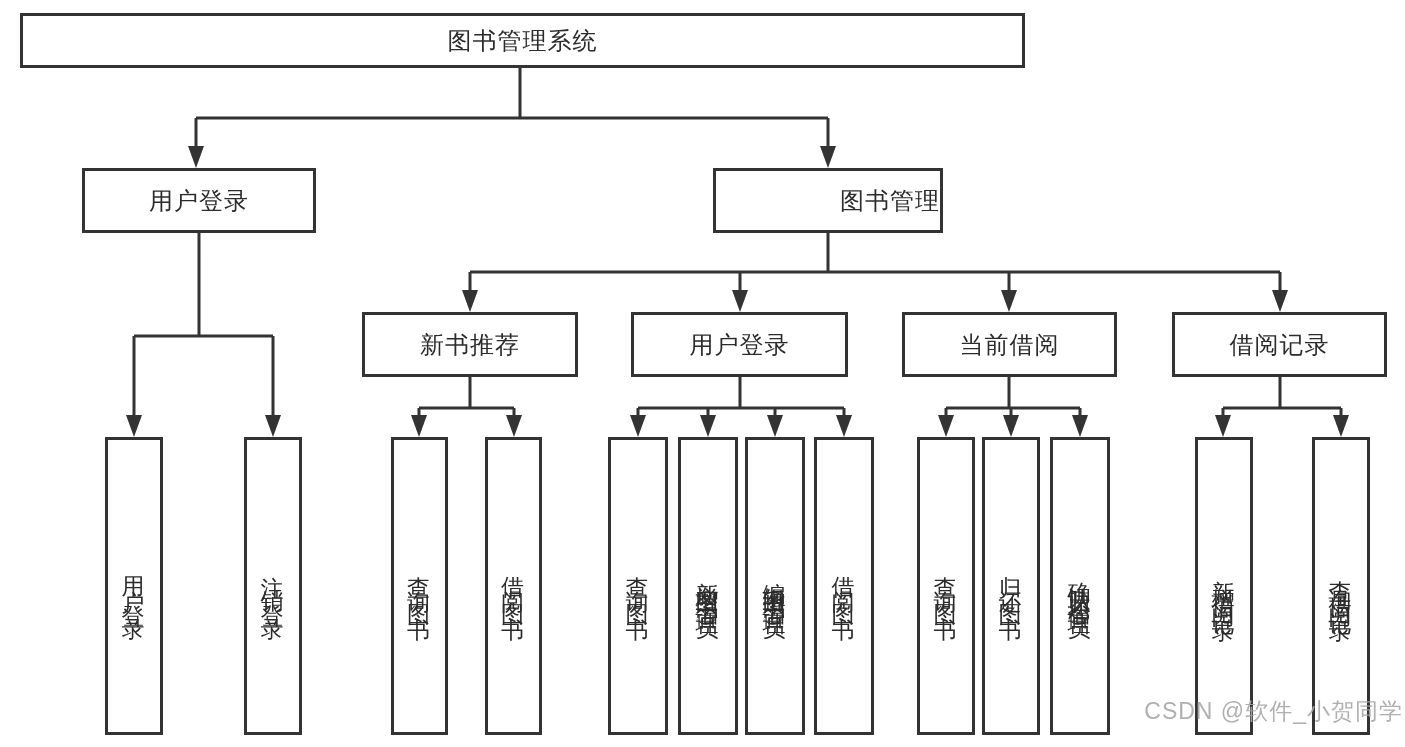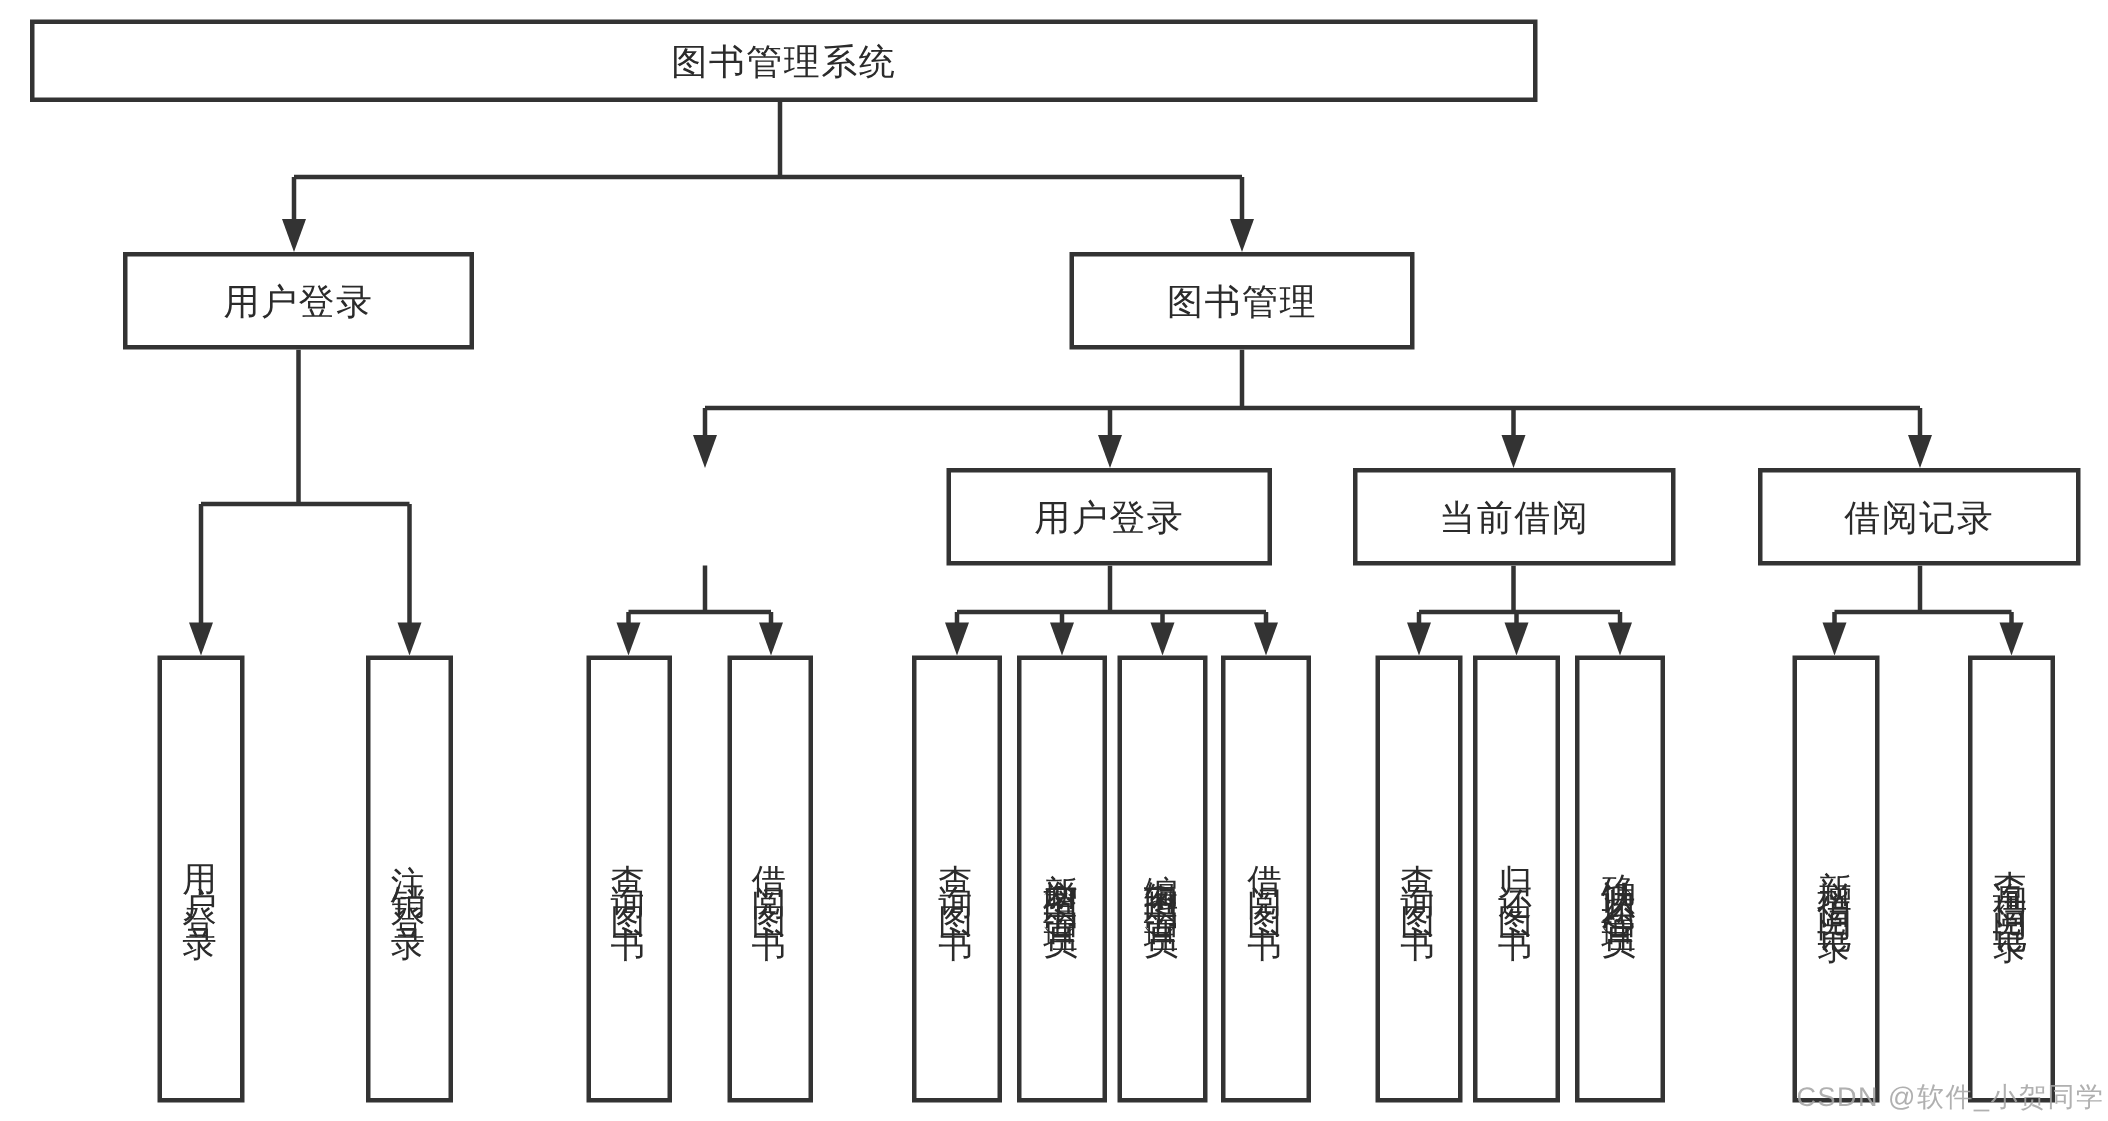--- a/index.html
+++ b/index.html
@@ -38,23 +38,23 @@
     font-size: 23px;
     letter-spacing: 14px;
     color: #2b2b2b;
     white-space: nowrap;
   }
   .v-text.medium { letter-spacing: 8px; }
   .v-text.long { letter-spacing: 5px; }
   #watermark {
     position: absolute;
     right: 2px;
-    bottom: 4px;
+    bottom: 20px;
     z-index: 3;
-    font-size: 18px;
+    font-size: 23px;
     color: rgba(165, 165, 165, 0.88);
     letter-spacing: 1px;
   }
 </style>
 </head>
 <body>
 
 <div id="canvas">
 
   <svg id="wires" viewBox="0 0 1405 747" xmlns="http://www.w3.org/2000/svg">
@@ -97,24 +97,27 @@
     </g>
   </svg>
 
   <div class="node h-node root-node" style="left:20px; top:13px; width:1005px; height:55px;">
     <span>图书管理系统</span>
   </div>
 
   <div class="node h-node" style="left:82px; top:168px; width:234px; height:65px;">
     <span>用户登录</span>
   </div>
-  <div class="node h-node" style="left:713px; top:168px; width:230px; height:65px;">
+  <div class="node h-node" style="left:713px; top:168px; width:230px; height:65px;justify-content:flex-end;">
     <span>图书管理</span>
   </div>
 
+  <div class="node h-node" style="left:362px; top:312px; width:216px; height:65px;">
+    <span>新书推荐</span>
+  </div>
   <div class="node h-node" style="left:631px; top:312px; width:217px; height:65px;">
     <span>用户登录</span>
   </div>
   <div class="node h-node" style="left:902px; top:312px; width:215px; height:65px;font-family:Liberation Mono, monospace;">
     <span>当前借阅</span>
   </div>
   <div class="node h-node" style="left:1172px; top:312px; width:215px; height:65px;">
     <span>借阅记录</span>
   </div>
 

